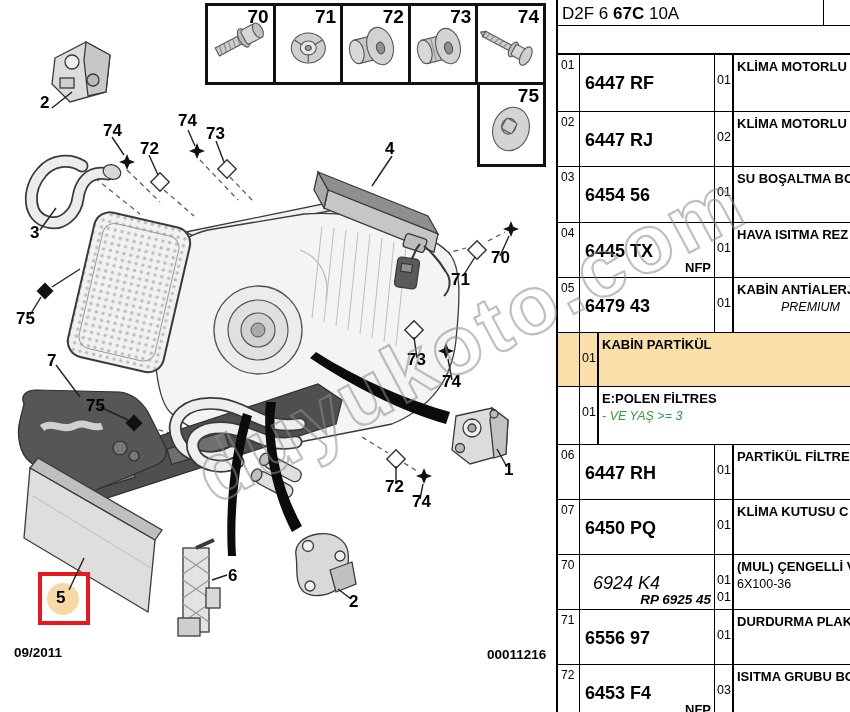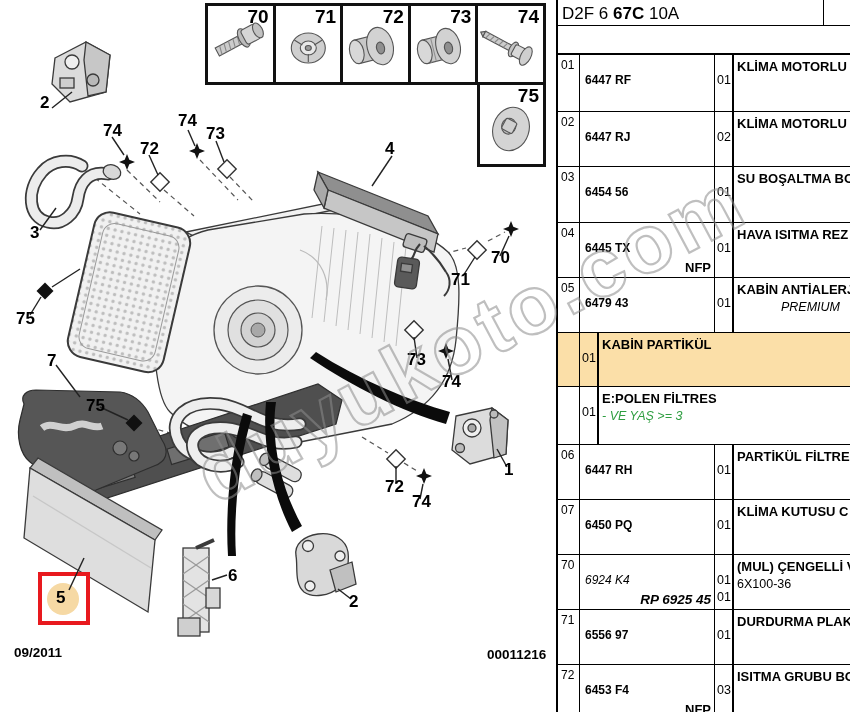--- a/index.html
+++ b/index.html
@@ -28,22 +28,22 @@
           background:#fff;overflow:hidden;}
   .thead{display:flex;height:26px;border-bottom:1px solid #000;}
   .h-main{flex:1;font-size:17px;padding:4px 0 0 4px;white-space:pre;}
   .h-main b{font-weight:bold;}
   .h-side{width:27px;border-left:1px solid #000;}
   .tblank{height:29px;border-bottom:2px solid #000;}
   .trow{display:flex;border-bottom:1px solid #000;position:relative;background:#fff;}
   .trow.hl{background:#fbdfa8;}
   .c-num{width:22px;border-right:1px solid #000;font-size:12px;padding:3px 0 0 3px;}
   .c-part{width:135px;border-right:1px solid #000;position:relative;}
-  .part{position:absolute;left:5px;top:18px;font-size:12px;font-weight:bold;white-space:nowrap;}
-  .part.it{font-weight:normal;font-style:italic;}
+  .part{position:absolute;left:5px;top:18px;font-size:18px;font-weight:bold;white-space:nowrap;}
+  .part.it{font-weight:normal;font-style:italic;margin-left:8px;}
   .pnote{position:absolute;right:3px;bottom:2px;font-size:13px;font-weight:bold;white-space:nowrap;}
   .pnote.bi{font-style:italic;font-size:13.5px;}
   .c-qty{width:19px;border-right:2px solid #000;font-size:12.5px;padding-top:17px;text-align:left;}
   .c-qty span{display:block;line-height:17px;padding-left:2px;}
   .c-desc{flex:1;overflow:hidden;}
   .d1{font-size:13px;font-weight:bold;white-space:nowrap;padding:4px 0 0 3px;}
   .d2{font-size:12.5px;white-space:nowrap;padding:3px 0 0 3px;}
   .d2.i{font-style:italic;margin-left:44px;}
   .d2.gi{font-style:italic;color:#2f9e41;}
 

